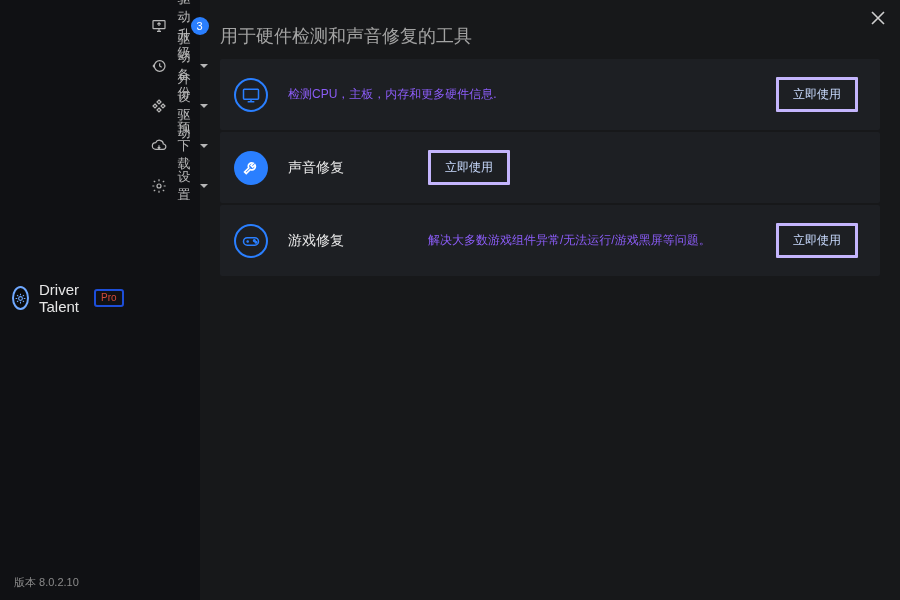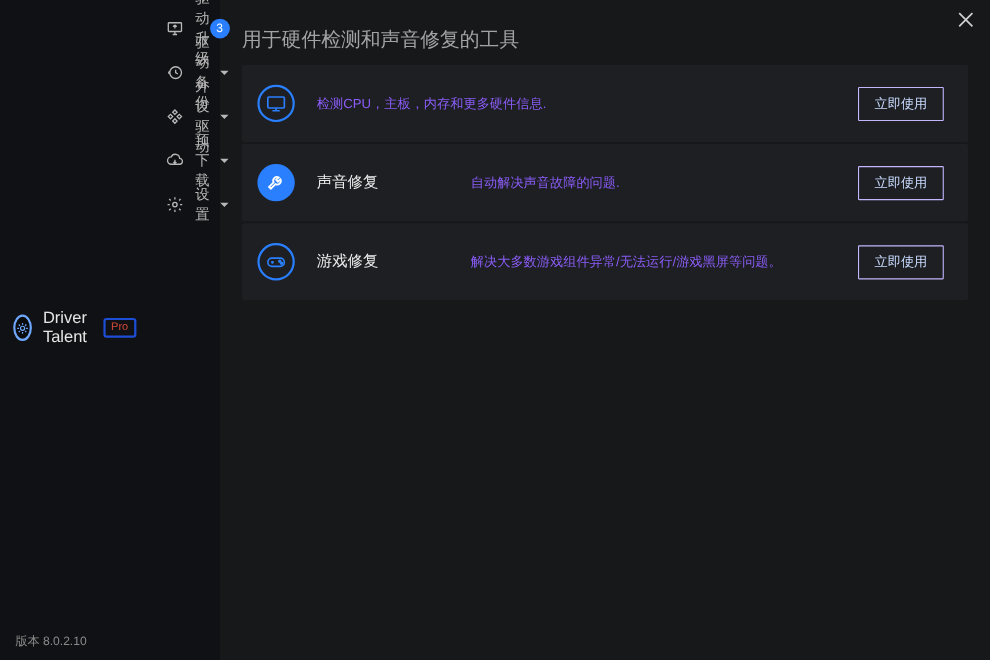--- a/index.html
+++ b/index.html
@@ -148,21 +148,21 @@
     font-size: 14px;
     color: #ececec;
     flex-shrink: 0;
   }
   .card-desc {
     flex: 1;
     font-size: 12px;
     color: #8b5cf6;
   }
   .card-action {
-    border: 1px solid #c4b5fd;
+    border: 3px solid #c4b5fd;
     color: #c9dbff;
     font-size: 12px;
     padding: 6px 14px;
     background: transparent;
     cursor: pointer;
     border-radius: 1px;
   }
 </style>
 </head>
 <body>
@@ -283,21 +283,20 @@
         <button class="card-action">立即使用</button>
       </div>
 
       <div class="card">
         <span class="card-icon" style="background:#2a7fff;">
           <svg viewBox="0 0 24 24" fill="none" stroke="#ffffff" stroke-width="2">
             <path d="M14.7 6.3a4 4 0 00-5.4 5.4l-5 5 2 2 5-5a4 4 0 005.4-5.4l-2.7 2.7-2-2 2.7-2.7z"></path>
           </svg>
         </span>
         <div class="card-title">声音修复</div>
-        <div class="card-desc">自动解决声音故障的问题.</div>
         <button class="card-action">立即使用</button>
       </div>
 
       <div class="card">
         <span class="card-icon" style="border:2px solid #2a7fff;">
           <svg viewBox="0 0 24 24" fill="none" stroke="#2a7fff" stroke-width="1.8">
             <rect x="3" y="8" width="18" height="9" rx="4.5"></rect>
             <path d="M8 11v3M6.5 12.5h3"></path>
             <circle cx="16" cy="11.5" r="1" fill="#2a7fff"></circle>
             <circle cx="18" cy="13.5" r="1" fill="#2a7fff"></circle>

